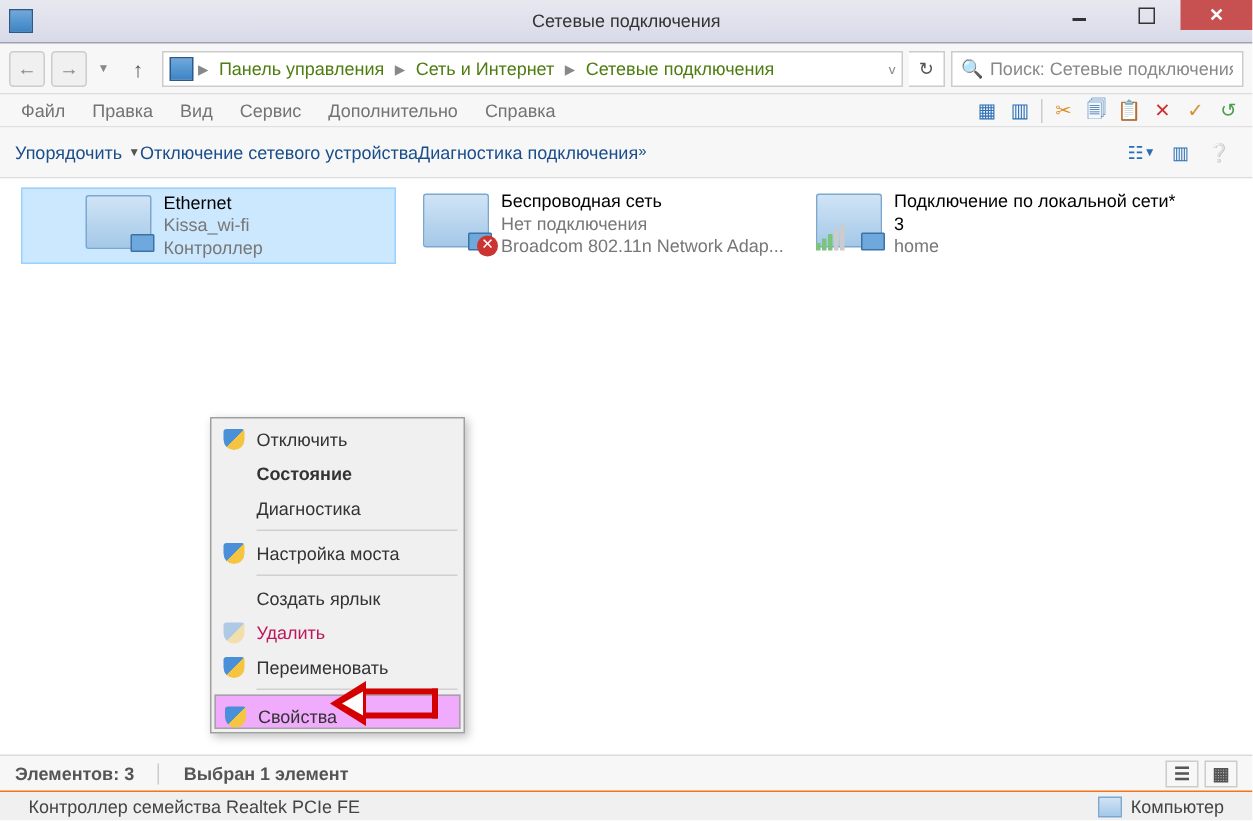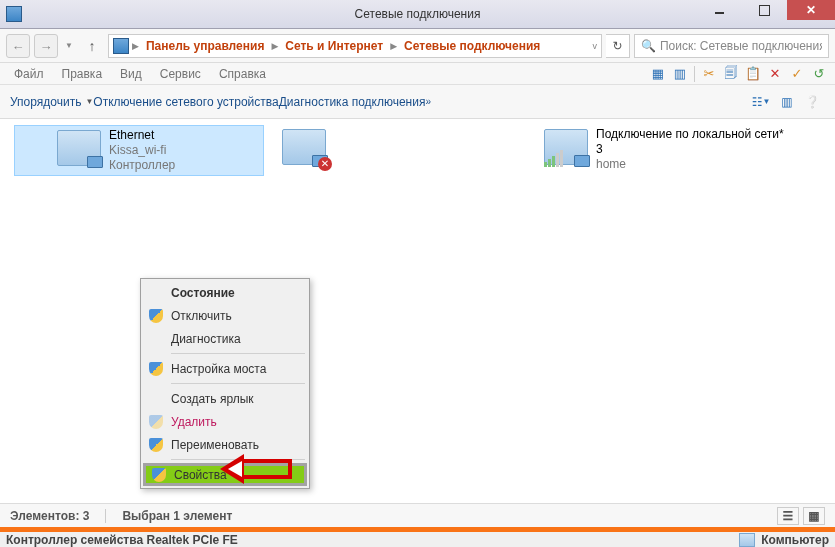--- a/index.html
+++ b/index.html
@@ -16,21 +16,21 @@
   .win-close { background: #c75050; color: #fff; width: 48px;}
   .win-close::before { content:"✕"; color:#fff; font-size:12px; font-weight:bold;}
 
   
   .navbar { height: 34px; display: flex; align-items: center; padding: 3px 6px; gap: 4px; background: #f7f7f7; border-bottom: 1px solid #dcdcdc; }
   .nav-arrow { width: 24px; height: 24px; border: 1px solid #ccc; border-radius: 3px; background: #f0f0f0; display:flex; align-items:center; justify-content:center; color:#888; font-size:13px;}
   .nav-drop { width:14px; display:flex;align-items:center;justify-content:center;color:#888;font-size:8px;}
   .nav-up { width:24px;height:24px;display:flex;align-items:center;justify-content:center;color:#555;font-size:14px;}
   .breadcrumb { flex: 1; height: 24px; border: 1px solid #ccc; background: #fff; display: flex; align-items: center; padding: 0 4px; gap: 2px; overflow:hidden;}
   .bc-icon { width:16px;height:16px;background:linear-gradient(#6fa8dc,#3d85c6);border:1px solid #2a5a8a;flex-shrink:0;}
-  .bc-seg { padding: 0 4px; white-space: nowrap; color:#c2410c;font-weight:bold;}
+  .bc-seg { padding: 0 4px; white-space: nowrap; color:#4d7c0f;}
   .bc-sep { color: #888; font-size:9px; padding:0 1px;}
   .bc-refresh { width:24px;height:24px;border:1px solid #ccc;background:#fff;display:flex;align-items:center;justify-content:center;color:#555;border-left:none;}
   .searchbox { width: 195px; height: 24px; border: 1px solid #ccc; background: #fff; display: flex; align-items: center; padding: 0 6px; color: #888; }
   .searchbox .si { margin-right:4px; font-size:12px;}
 
   
   .menubar { height: 22px; background: #f7f7f7; display: flex; align-items: center; padding: 0 6px; border-bottom: 1px solid #e0e0e0; gap: 2px;}
   .menu-item { padding: 2px 8px; color: #737373; }
   .menubar-tools { margin-left:auto; display:flex; gap:2px; align-items:center;}
   .tool-ic { width:20px; height:18px; display:flex;align-items:center;justify-content:center;font-size:13px;}
@@ -57,38 +57,38 @@
   .bars span:nth-child(3){height:11px;} .bars span:nth-child(4){height:14px;background:#ccc;}
   .bars span:nth-child(5){height:17px;background:#ccc;}
   .item-text { display:flex; flex-direction:column; line-height:15px; min-width:0;}
   .it-name { color:#000; }
   .it-sub { color:#777; white-space:nowrap; overflow:hidden; text-overflow:ellipsis;}
 
   
   .ctxmenu { position: absolute; left: 140px; top: 159px; width: 170px; background: #f0f0f0; border: 1px solid #a0a0a0; box-shadow: 2px 2px 6px rgba(0,0,0,0.25); padding:2px;}
   .ctxmenu .mi { height: 23px; display: flex; align-items: center; padding-left: 28px; position:relative; color:#333;}
   .ctxmenu .mi.bold { font-weight: bold; }
-  .ctxmenu .mi.highlight { background: #84cc16; border:3px solid #a3a3a3;}
+  .ctxmenu .mi.highlight { background: #f0abfc; border:1px solid #a3a3a3;align-items:flex-end;}
   .ctxmenu .mi.disabled { color:#be185d; }
   .ctxmenu .sep { height:1px; background:#d0d0d0; margin:3px 2px 3px 28px;}
   .ctxmenu .mi .shield { position:absolute; left:6px; width:14px;height:14px;}
   .shield::before{content:"";position:absolute;inset:0;background:linear-gradient(135deg,#4a90d9 50%,#f5c542 50%);border-radius:2px 2px 50% 50%;}
 
   
   .arrow { position:absolute; left:242px; top:340px; }
   .arrow-shaft { width:50px; height:20px; border:4px solid #d40000; border-left:none;}
   .arrow-head { position:absolute; left:-22px; top:-5px; width:0;height:0;border-top:15px solid transparent;border-bottom:15px solid transparent;border-right:24px solid #d40000;}
   .arrow-head::after{content:"";position:absolute;left:8px;top:-8px;width:0;height:0;border-top:8px solid transparent;border-bottom:8px solid transparent;border-right:14px solid #fff;}
 
   
   .statusbar1 { position:absolute; bottom:20px; left:0; right:0; height:24px; background:#f7f7f7; border-top:1px solid #dcdcdc; display:flex; align-items:center; padding:0 10px; gap:16px; color:#555;font-weight:bold;}
   .statusbar1 .sb-sep{width:1px;height:14px;background:#ccc;}
   .statusbar1 .sb-right{margin-left:auto;display:flex;gap:4px;}
   .sb-ic{width:22px;height:18px;border:1px solid #ccc;display:flex;align-items:center;justify-content:center;}
-  .statusbar2 { position:absolute; bottom:0; left:0; right:0; height:20px; background:#f0f0f0; border-top:5px solid #f97316; display:flex; align-items:center; padding:0 6px; color:#444;font-weight:bold;}
+  .statusbar2 { position:absolute; bottom:0; left:0; right:0; height:20px; background:#f0f0f0; border-top:1px solid #f97316; display:flex; align-items:center; padding:0 19px; color:#444;}
   .statusbar2 .sb2-right{margin-left:auto;display:flex;align-items:center;gap:6px;}
   .sb2-ic{width:16px;height:14px;background:linear-gradient(#d0e4f5,#a4c8e8);border:1px solid #7aa8d0;}
 
   
   .c-blue{color:#2a6fb5;} .c-orange{color:#d98e2b;} .c-red{color:#c33;} .c-green{color:#4a9e4a;}
 </style>
 </head>
 <body>
 
 <div class="titlebar">
@@ -121,20 +121,21 @@
     <span class="si">🔍</span>
     <span style="white-space:nowrap;overflow:hidden;">Поиск: Сетевые подключения</span>
   </div>
 </div>
 
 <div class="menubar">
   <div class="menu-item">Файл</div>
   <div class="menu-item">Правка</div>
   <div class="menu-item">Вид</div>
   <div class="menu-item">Сервис</div>
+  <div class="menu-item">Дополнительно</div>
   <div class="menu-item">Справка</div>
   <div class="menubar-tools">
     <div class="tool-ic c-blue">▦</div>
     <div class="tool-ic c-blue">▥</div>
     <div class="tool-sep"></div>
     <div class="tool-ic c-orange">✂</div>
     <div class="tool-ic c-blue">🗐</div>
     <div class="tool-ic c-orange">📋</div>
     <div class="tool-ic c-red">✕</div>
     <div class="tool-ic c-orange">✓</div>
@@ -168,45 +169,50 @@
       <span class="it-sub">Kissa_wi-fi</span>
       <span class="it-sub">Контроллер</span>
     </div>
   </div>
 
   <div class="item" style="left:278px; top:6px;">
     <div class="item-icon">
       <div class="net-ic"></div>
       <div style="position:absolute;right:-4px;bottom:-4px;width:14px;height:14px;border-radius:50%;background:#c33;color:#fff;font-size:10px;text-align:center;line-height:14px;">✕</div>
     </div>
+    <div class="item-text">
+      <span class="it-name">Беспроводная сеть</span>
+      <span class="it-sub">Нет подключения</span>
+      <span class="it-sub">Broadcom 802.11n Network Adap...</span>
+    </div>
   </div>
 
   <div class="item" style="left:540px; top:6px;">
     <div class="item-icon">
       <div class="net-ic"></div>
       <div class="bars">
           <span></span>
           <span></span>
           <span></span>
           <span></span>
           <span></span>
         </div>
     </div>
     <div class="item-text">
       <span class="it-name" style="white-space:normal;">Подключение по локальной сети* 3</span>
       <span class="it-sub">home</span>
     </div>
   </div>
 
   <div class="ctxmenu">
+    <div class="mi">
+        <span class="shield"></span>
+        <span>Отключить</span>
+      </div>
     <div class="mi bold">Состояние</div>
-    <div class="mi">
-        <span class="shield"></span>
-        <span>Отключить</span>
-      </div>
     <div class="mi">Диагностика</div>
     <div class="sep"></div>
     <div class="mi">
         <span class="shield"></span>
         <span>Настройка моста</span>
       </div>
     <div class="sep"></div>
     <div class="mi">Создать ярлык</div>
     <div class="mi disabled">
         <span class="shield" style="opacity:.4;"></span>

